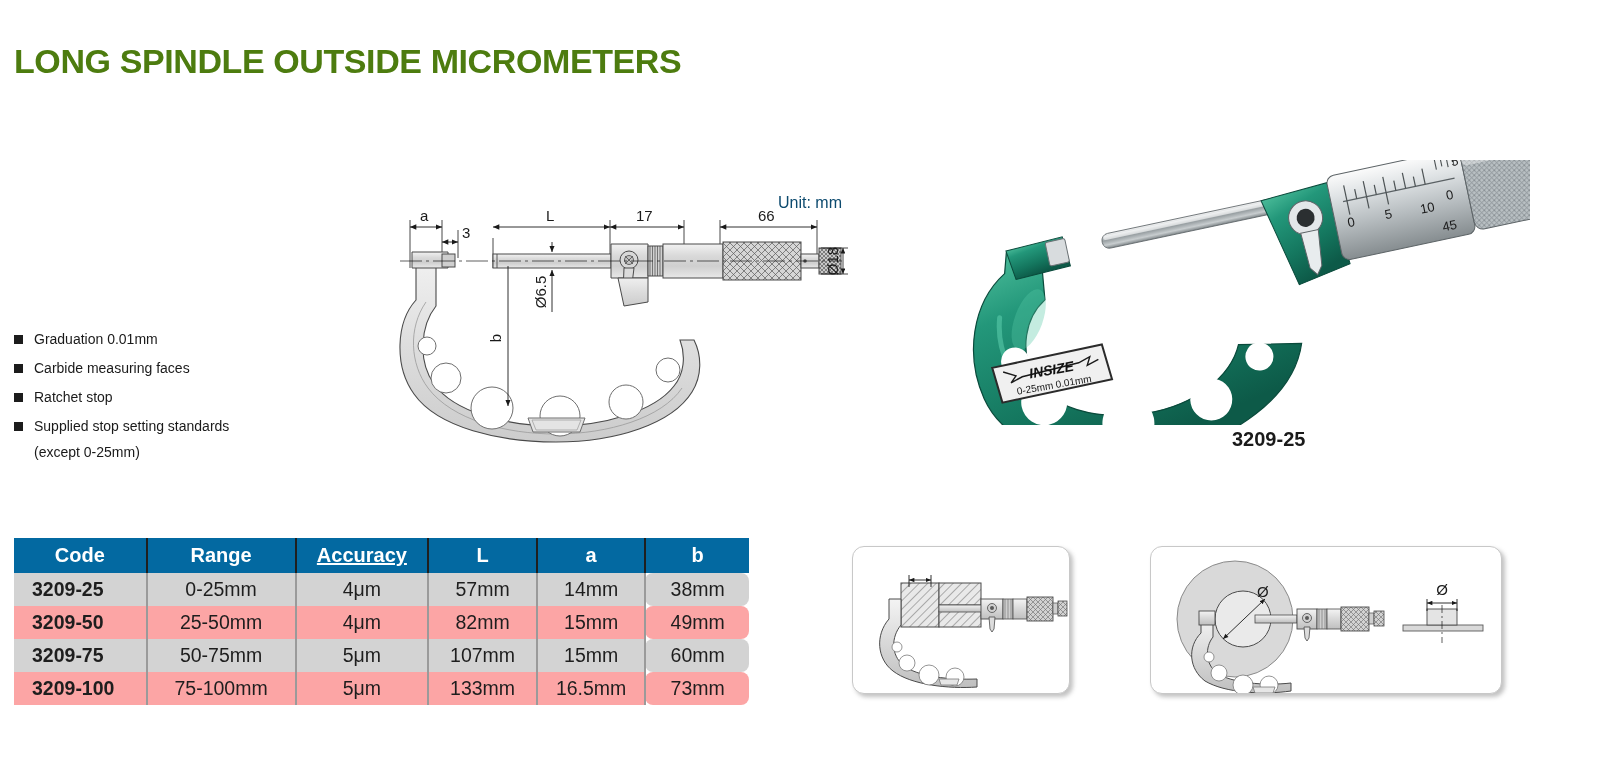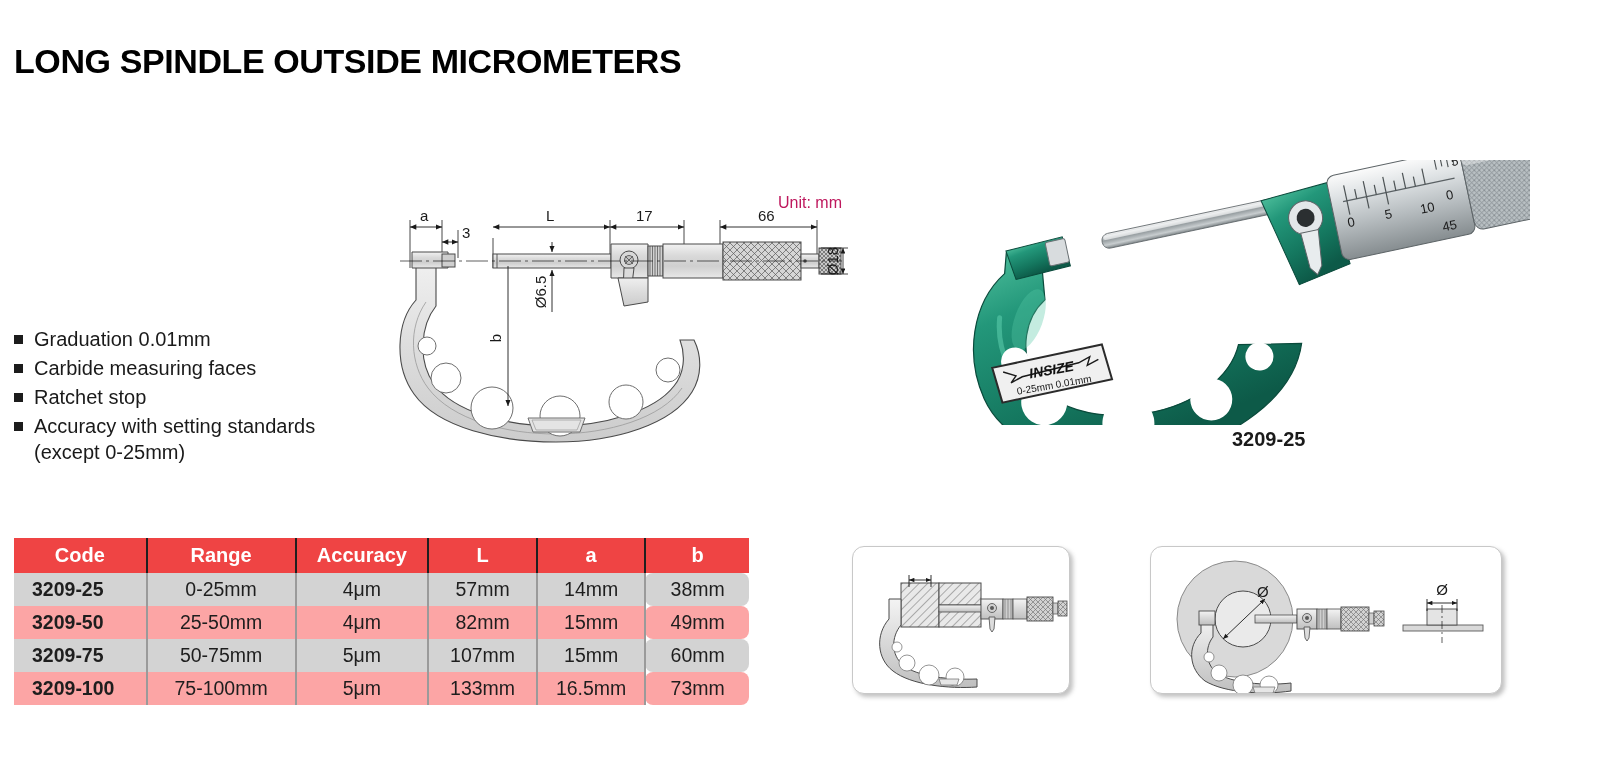--- a/index.html
+++ b/index.html
@@ -9,64 +9,64 @@
     font-family: "Liberation Sans", sans-serif;
     color: #1a1a1a;
     overflow: hidden;
   }
   #page { position: relative; width: 1600px; height: 757px; }
 
   
   .page-title {
     position: absolute; left: 14px; top: 42px;
     font-size: 34px; font-weight: bold; letter-spacing: -0.4px;
-    color: #000000;
+    color: #4d7c0f;
   }
 
   
   .features { position: absolute; left: 14px; top: 326px; width: 420px; }
   .feat-row { display: flex; align-items: flex-start; margin-bottom: 3px; }
   .feat-bullet {
     width: 9px; height: 9px; background: #1c1c1c;
     margin-top: 9px; margin-right: 11px; flex: 0 0 auto;
   }
-  .feat-text { font-size: 20px; line-height: 26px; color: #1a1a1a; }
+  .feat-text { font-size: 14px; line-height: 26px; color: #1a1a1a; }
 
   
   .spec-table {
     position: absolute; left: 14px; top: 538px;
     border-collapse: collapse; width: 735px;
   }
   .spec-table th {
-    background: #ef4444; color: #ffffff;
+    background: #0369a1; color: #ffffff;
     font-size: 20px; font-weight: bold; text-align: center;
     padding: 6px 20px; border-right: 2px solid #1f1f1f;
     border-left: 0;
   }
   .spec-table th:last-child { border-right: none; }
   .spec-table td {
     font-size: 19.5px; text-align: center;
     padding: 5px 4px; border-right: 2px solid #9a9a9a; color: #1e1e1e;
   }
   .spec-table td:last-child { border-right: none; border-radius: 8px; }
   .spec-table td.code { font-weight: bold; text-align: left; padding-left: 18px; }
   .spec-table tr.odd td { background: #d3d3d3; }
   .spec-table tr.even td { background: #fca5a5; }
   .col-code { width: 132px; }
   .col-range { width: 148px; }
-  .col-acc { width: 132px; }
+  .col-acc { width: 132px; text-decoration: underline; }
   .col-l { width: 108px; }
   .col-a { width: 108px; }
   .col-b { width: 103px; }
 
   
   .tech-drawing { position: absolute; left: 380px; top: 180px; width: 470px; height: 280px; }
   .unit-label {
     position: absolute; right: 8px; top: 14px;
-    font-size: 16px; color: #be185d;
+    font-size: 16px; color: #0c4a6e;
   }
 
   
   .product-photo { position: absolute; left: 930px; top: 160px; width: 600px; height: 265px; }
   .photo-caption {
     position: absolute; left: 1232px; top: 428px;
     font-size: 20px; font-weight: bold; color: #1a1a1a;
   }
 
   
@@ -101,21 +101,21 @@
       <div class="feat-bullet"></div>
       <div class="feat-text">Carbide measuring faces</div>
     </div>
     <div class="feat-row">
       <div class="feat-bullet"></div>
       <div class="feat-text">Ratchet stop</div>
     </div>
     <div class="feat-row">
       <div class="feat-bullet"></div>
       <div>
-        <div class="feat-text">Accuracy with setting standards</div>
+        <div class="feat-text">Supplied stop setting standards</div>
         <div class="feat-text">(except 0-25mm)</div>
       </div>
     </div>
   </div>
 
   <div class="tech-drawing">
     <div class="unit-label">Unit: mm</div>
     <svg width="470" height="280" viewBox="0 0 470 280">
       <defs>
         <linearGradient id="metalV" x1="0" y1="0" x2="0" y2="1">

